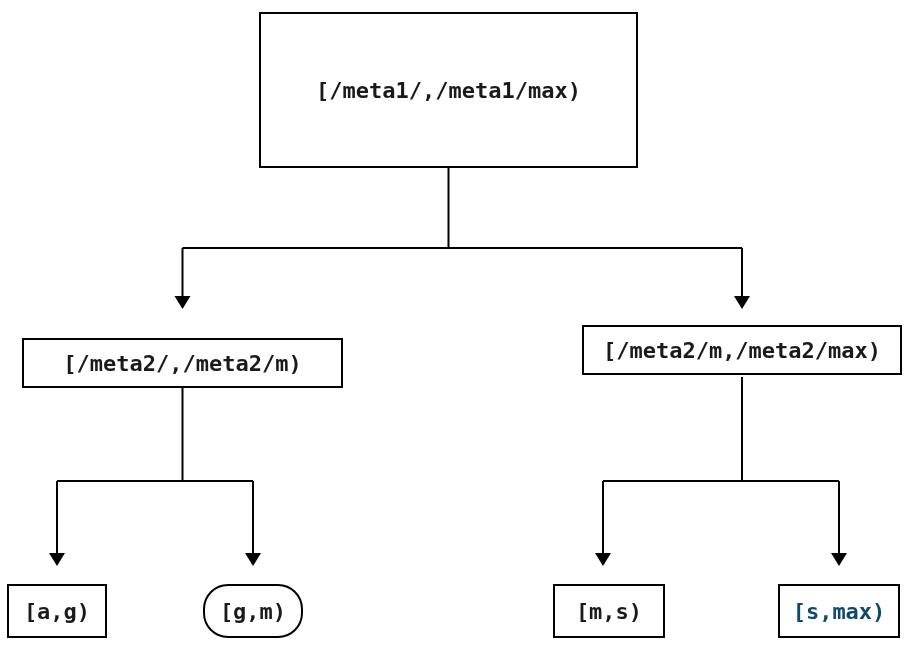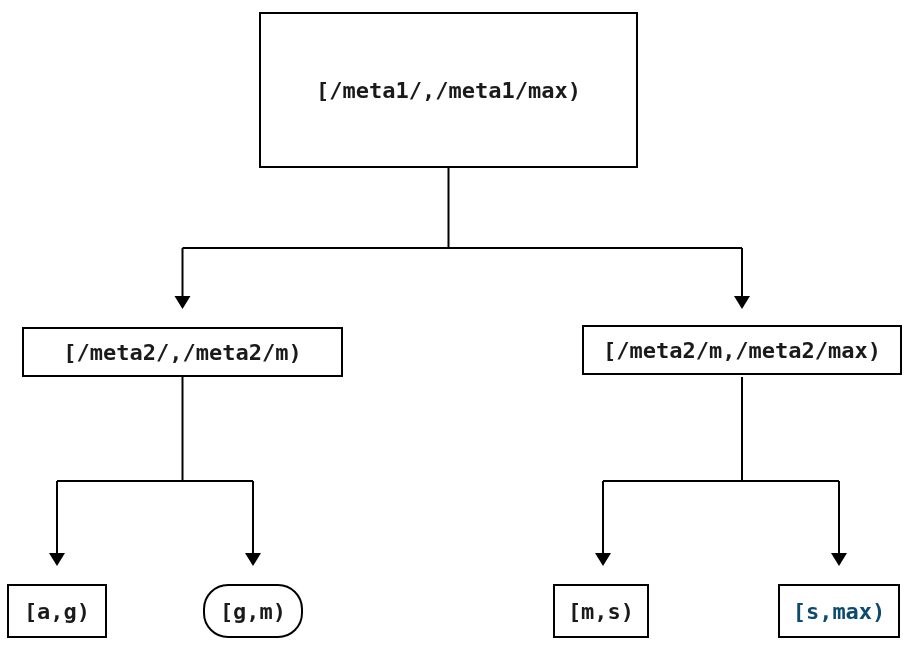--- a/index.html
+++ b/index.html
@@ -62,32 +62,32 @@
       <line x1="603" y1="481" x2="839" y2="481" stroke="#000000" stroke-width="2"></line>
       <line x1="603" y1="481" x2="603" y2="554" stroke="#000000" stroke-width="2"></line>
       <polygon points="595,553 611,553 603,566" fill="#000000"></polygon>
       <line x1="839" y1="481" x2="839" y2="554" stroke="#000000" stroke-width="2"></line>
       <polygon points="831,553 847,553 839,566" fill="#000000"></polygon>
     </svg>
   <div id="nodes">
       <div class="node" style="left: 259px; top: 12px; width: 379px; height: 156px; border-color: rgb(0, 0, 0); background: rgb(255, 255, 255);">
         <span class="node-label" style="color: rgb(26, 26, 26);">[/meta1/,/meta1/max)</span>
       </div>
-      <div class="node" style="left: 22px; top: 327px; width: 321px; height: 50px; border-color: rgb(0, 0, 0); background: rgb(255, 255, 255);">
+      <div class="node" style="left: 22px; top: 338px; width: 321px; height: 50px; border-color: rgb(0, 0, 0); background: rgb(255, 255, 255);">
         <span class="node-label" style="color: rgb(26, 26, 26);">[/meta2/,/meta2/m)</span>
       </div>
       <div class="node" style="left: 582px; top: 325px; width: 320px; height: 50px; border-color: rgb(0, 0, 0); background: rgb(255, 255, 255);">
         <span class="node-label" style="color: rgb(26, 26, 26);">[/meta2/m,/meta2/max)</span>
       </div>
       <div class="node" style="left: 7px; top: 584px; width: 100px; height: 54px; border-color: rgb(0, 0, 0); background: rgb(255, 255, 255);">
         <span class="node-label" style="color: rgb(26, 26, 26);">[a,g)</span>
       </div>
       <div class="node" style="left: 203px; top: 584px; width: 100px; height: 54px; border-color: rgb(0, 0, 0); background: rgb(255, 255, 255); border-radius: 25px;">
         <span class="node-label" style="color: rgb(26, 26, 26);">[g,m)</span>
       </div>
-      <div class="node" style="left: 553px; top: 584px; width: 96px; height: 54px; border-color: rgb(0, 0, 0); background: rgb(255, 255, 255);">
+      <div class="node" style="left: 553px; top: 584px; width: 112px; height: 54px; border-color: rgb(0, 0, 0); background: rgb(255, 255, 255);">
         <span class="node-label" style="color: rgb(26, 26, 26);">[m,s)</span>
       </div>
       <div class="node" style="left: 778px; top: 584px; width: 122px; height: 54px; border-color: rgb(0, 0, 0); background: rgb(255, 255, 255);">
         <span class="node-label" style="color: #0c4a6e;">[s,max)</span>
       </div>
     </div>
 </div>
 
 </body></html>

